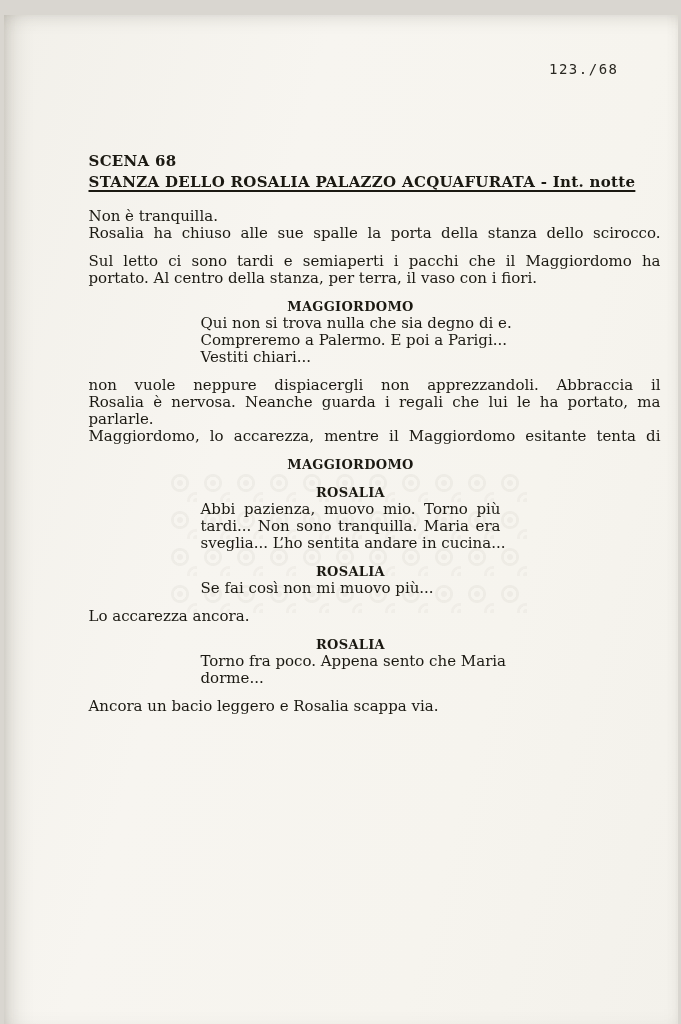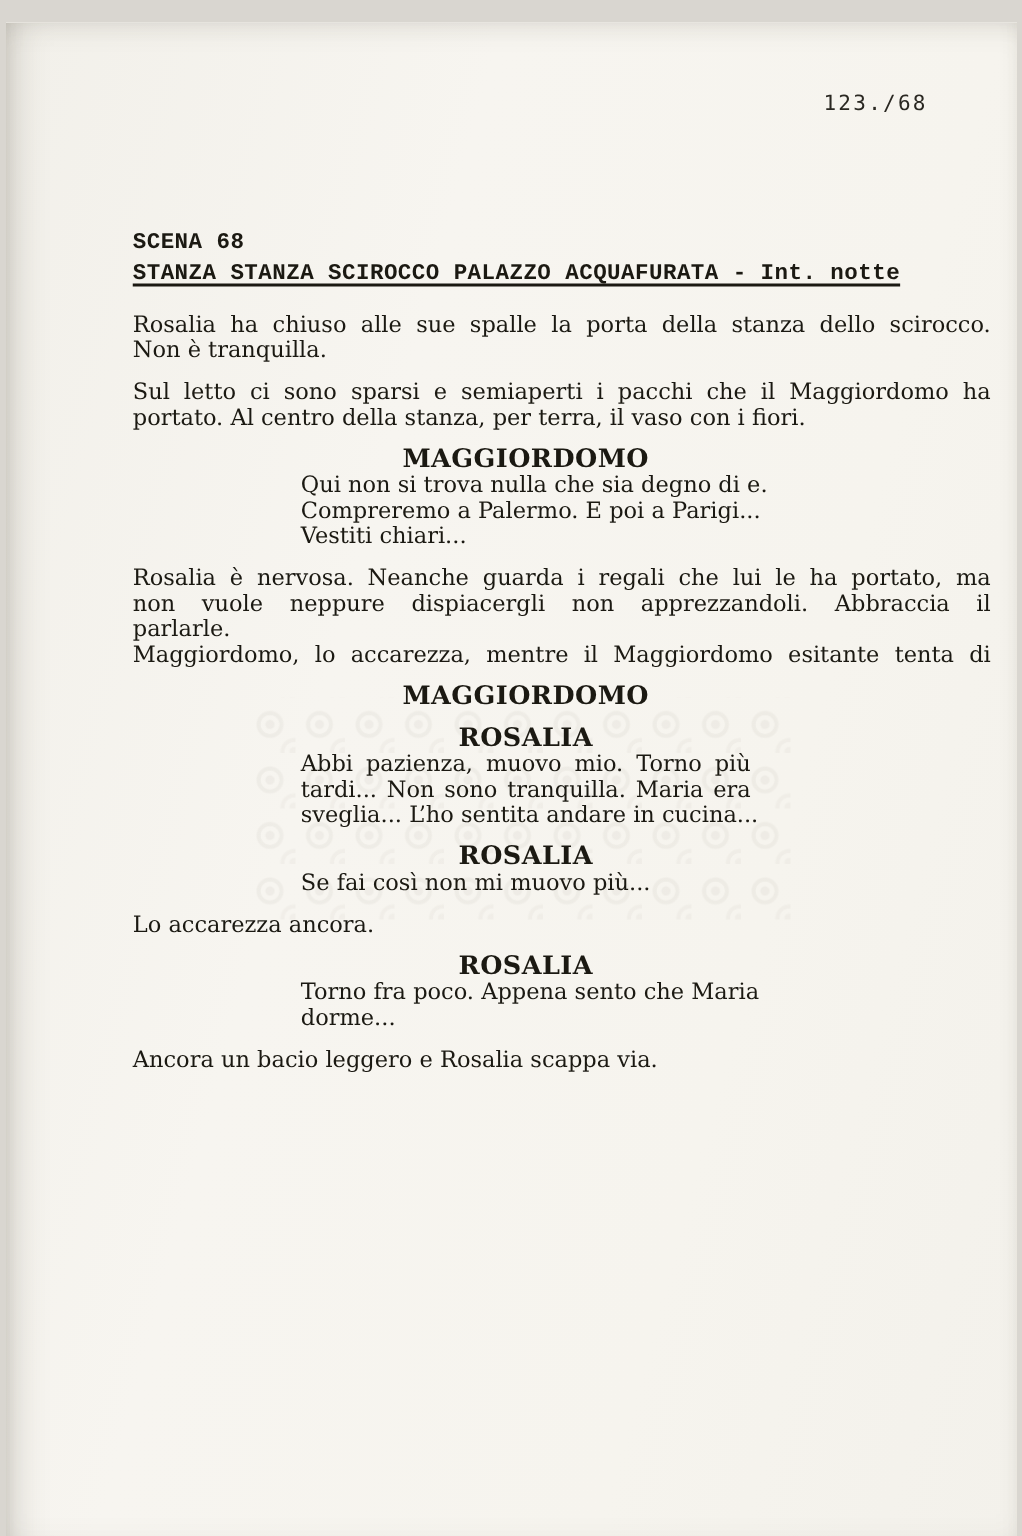--- a/index.html
+++ b/index.html
@@ -32,73 +32,73 @@
       radial-gradient(circle at 16px 18px, rgba(135,128,114,.14) 0 2.5px, rgba(135,128,114,0) 3.5px),
       radial-gradient(circle at 16px 18px, rgba(135,128,114,0) 6px, rgba(135,128,114,.13) 6.5px 8.5px, rgba(135,128,114,0) 9.5px),
       radial-gradient(circle at 32px 36px, rgba(135,128,114,.10) 0 2.5px, rgba(135,128,114,0) 3.5px),
       radial-gradient(circle at 32px 36px, rgba(135,128,114,0) 6px, rgba(135,128,114,.10) 6.5px 8.5px, rgba(135,128,114,0) 9.5px);
     background-size:33px 37px;
   }
   .body-col{
     position:absolute;left:85px;top:136px;width:572px;z-index:2;
     font-size:15px;line-height:17px;
   }
-  .heading{margin-bottom:15px;font-family:Liberation Mono, monospace;}
+  .heading{margin-bottom:15px;}
   .scene-line{
     font-weight:bold;font-size:15px;line-height:21px;letter-spacing:.3px;white-space:nowrap;
   }
   .slug{
     font-weight:bold;font-size:15px;line-height:21px;letter-spacing:.3px;white-space:nowrap;
     text-decoration:underline;text-decoration-thickness:2px;text-underline-offset:3px;
   }
   .block{margin-bottom:11px;}
   .tline{
     white-space:nowrap;
     text-align:justify;
     text-align-last:justify;
   }
   .tline.last{text-align-last:left;}
   .dialogue{margin-left:112px;width:300px;}
   .charname{
-    font-weight:bold;text-align:center;font-size:17px;letter-spacing:.3px;
+    font-weight:bold;text-align:center;font-size:13px;letter-spacing:.3px;
   }
 </style>
 </head>
 <body>
 
 <div class="page">
   <div class="watermark"></div>
 
   <div class="pageno">123./68</div>
 
   <div class="body-col">
     <div class="heading">
       <div class="scene-line">SCENA 68</div>
-      <div class="slug">STANZA STANZA SCIROCCO PALAZZO ACQUAFURATA - Int. notte</div>
+      <div class="slug">STANZA DELLO ROSALIA PALAZZO ACQUAFURATA - Int. notte</div>
     </div>
     <div>
         <div class="block action">
+          <div class="tline last">Non è tranquilla.</div>
           <div class="tline">Rosalia ha chiuso alle sue spalle la porta della stanza dello scirocco.</div>
-          <div class="tline last">Non è tranquilla.</div>
         </div>
         <div class="block action">
         </div>
         <div class="block action">
-          <div class="tline">Sul letto ci sono sparsi e semiaperti i pacchi che il Maggiordomo ha</div>
+          <div class="tline">Sul letto ci sono tardi e semiaperti i pacchi che il Maggiordomo ha</div>
           <div class="tline last">portato. Al centro della stanza, per terra, il vaso con i fiori.</div>
         </div>
         <div class="block dialogue">
           <div class="charname">MAGGIORDOMO</div>
           <div class="tline">Qui non si trova nulla che sia degno di e.</div>
           <div class="tline">Compreremo a Palermo. E poi a Parigi...</div>
           <div class="tline last">Vestiti chiari...</div>
         </div>
         <div class="block action">
+          <div class="tline">non vuole neppure dispiacergli non apprezzandoli. Abbraccia il</div>
           <div class="tline">Rosalia è nervosa. Neanche guarda i regali che lui le ha portato, ma</div>
-          <div class="tline">non vuole neppure dispiacergli non apprezzandoli. Abbraccia il</div>
           <div class="tline last">parlarle.</div>
           <div class="tline">Maggiordomo, lo accarezza, mentre il Maggiordomo esitante tenta di</div>
         </div>
         <div class="block dialogue">
           <div class="charname">MAGGIORDOMO</div>
         </div>
         <div class="block dialogue">
           <div class="charname">ROSALIA</div>
           <div class="tline">Abbi pazienza, muovo mio. Torno più</div>
           <div class="tline">tardi... Non sono tranquilla. Maria era</div>

